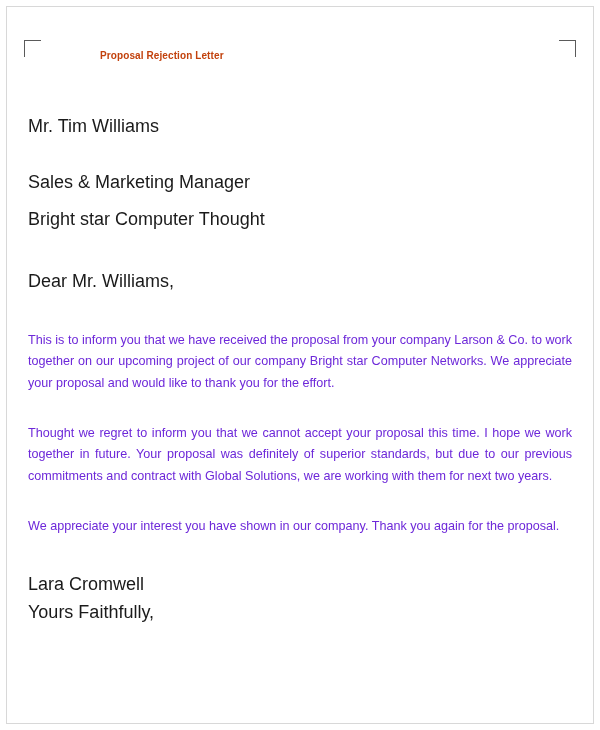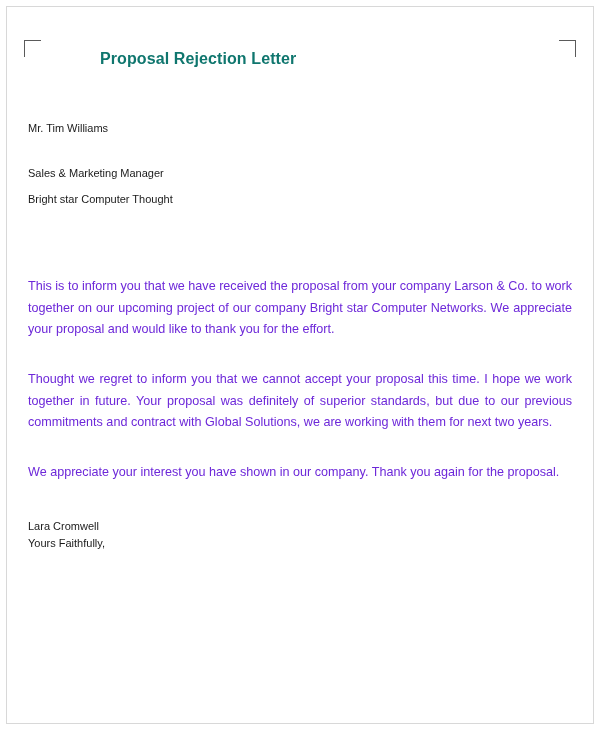--- a/index.html
+++ b/index.html
@@ -44,23 +44,23 @@
   .crop.tr { right: 24px; top: 40px;  border-right: 1.5px solid #5a5a5a; border-top: 1.5px solid #5a5a5a; }
 
   .content {
     position: absolute;
     left: 28px;
     right: 28px;
     top: 44px;
   }
 
   .doc-title {
-    font-size: 16px;
+    font-size: 10px;
     font-weight: bold;
-    color: #0f766e;
+    color: #c2410c;
     margin: 6px 0 0 72px;
     letter-spacing: 0.1px;
   }
 
   .body-block {
     margin-top: 24px;
     font-size: 12.6px;
     line-height: 1.0;
     color: #1a1a1a;
   }
@@ -70,21 +70,21 @@
 
   .para {
     font-size: 12.6px;
     line-height: 1.72;
     text-align: justify;
     color: #6d28d9;
     margin: 0;
   }
 
   .sig-line {
-    font-size: 11px;
+    font-size: 18px;
     line-height: 1.55;
     margin: 0;
   }
 </style>
 </head>
 <body>
 
 <div class="page">
 
   <div class="page-frame"></div>
@@ -105,20 +105,21 @@
       <div class="gap-md"></div>
 
       <p class="sig-line">Sales &amp; Marketing Manager</p>
 
       <div class="gap-xs"></div>
 
       <p class="sig-line">Bright star Computer Thought</p>
 
       <div class="gap-lg"></div>
 
+      <p class="sig-line">Dear Mr. Williams,</p>
 
       <div class="gap-lg"></div>
 
       <p class="para">This is to inform you that we have received the proposal from your company Larson &amp; Co. to work together on our upcoming project of our company Bright star Computer Networks. We appreciate your proposal and would like to thank you for the effort.</p>
 
       <div class="gap-md"></div>
 
       <p class="para">Thought we regret to inform you that we cannot accept your proposal this time. I hope we work together in future. Your proposal was definitely of superior standards, but due to our previous commitments and contract with Global Solutions, we are working with them for next two years.</p>
 
       <div class="gap-md"></div>

